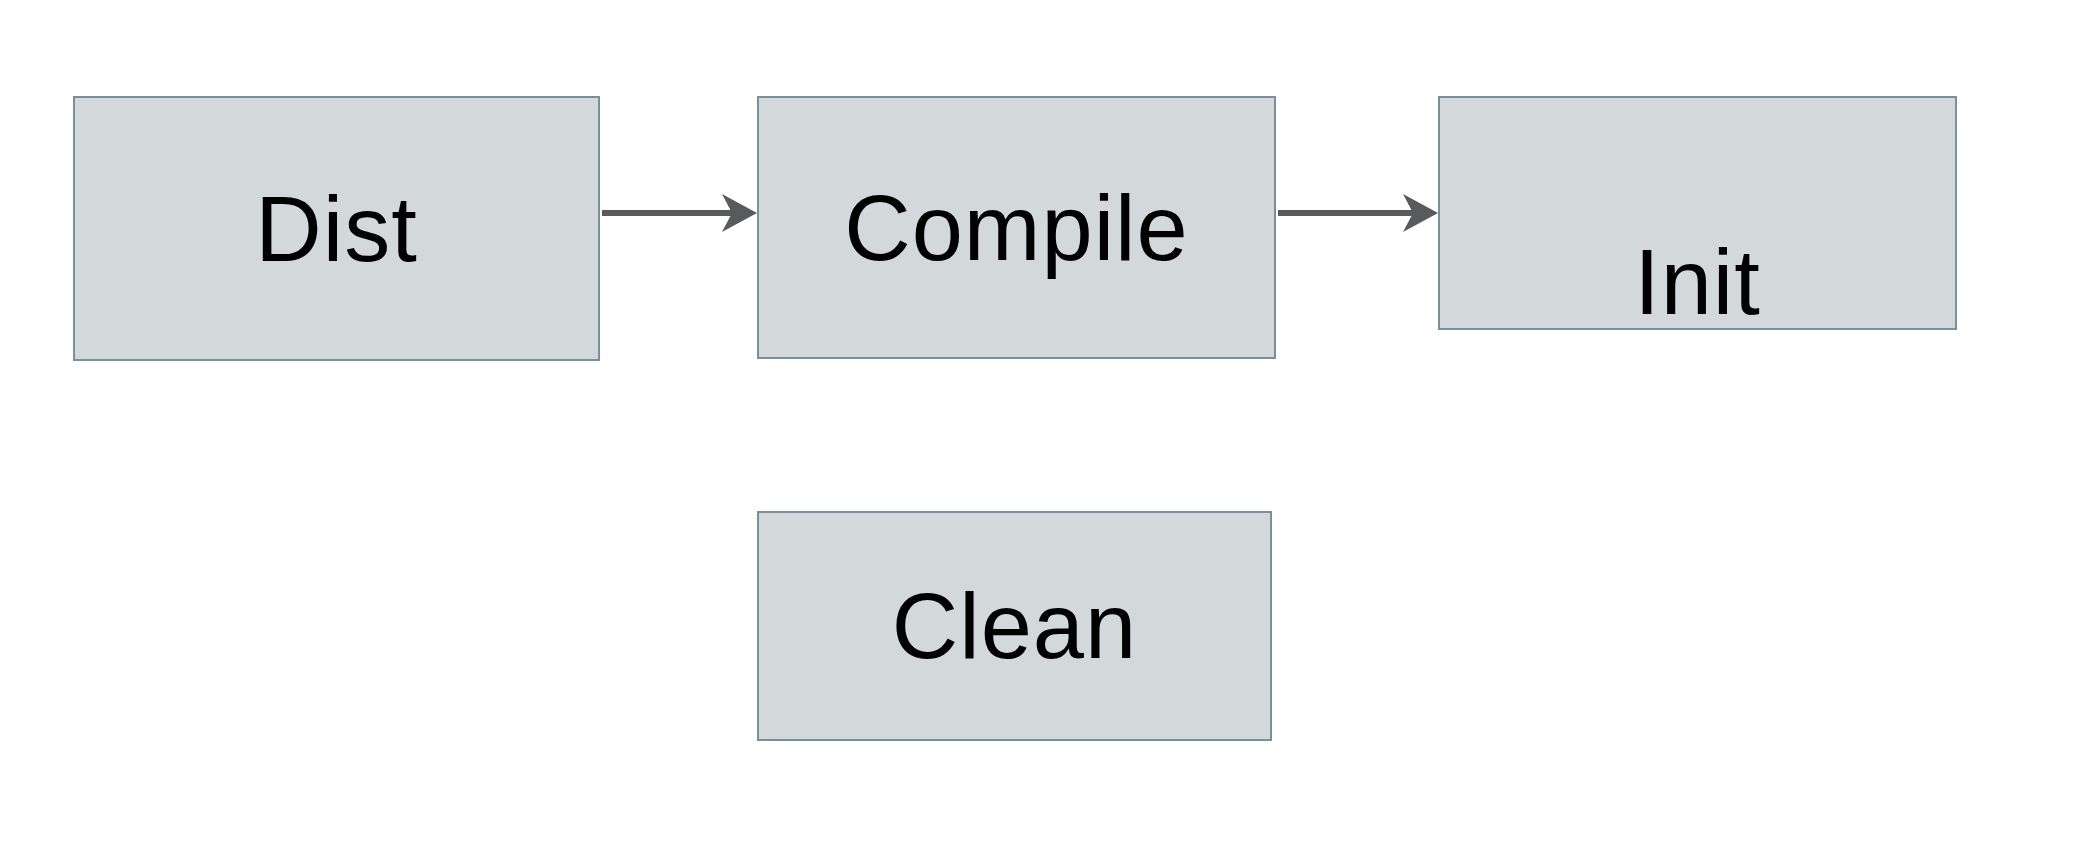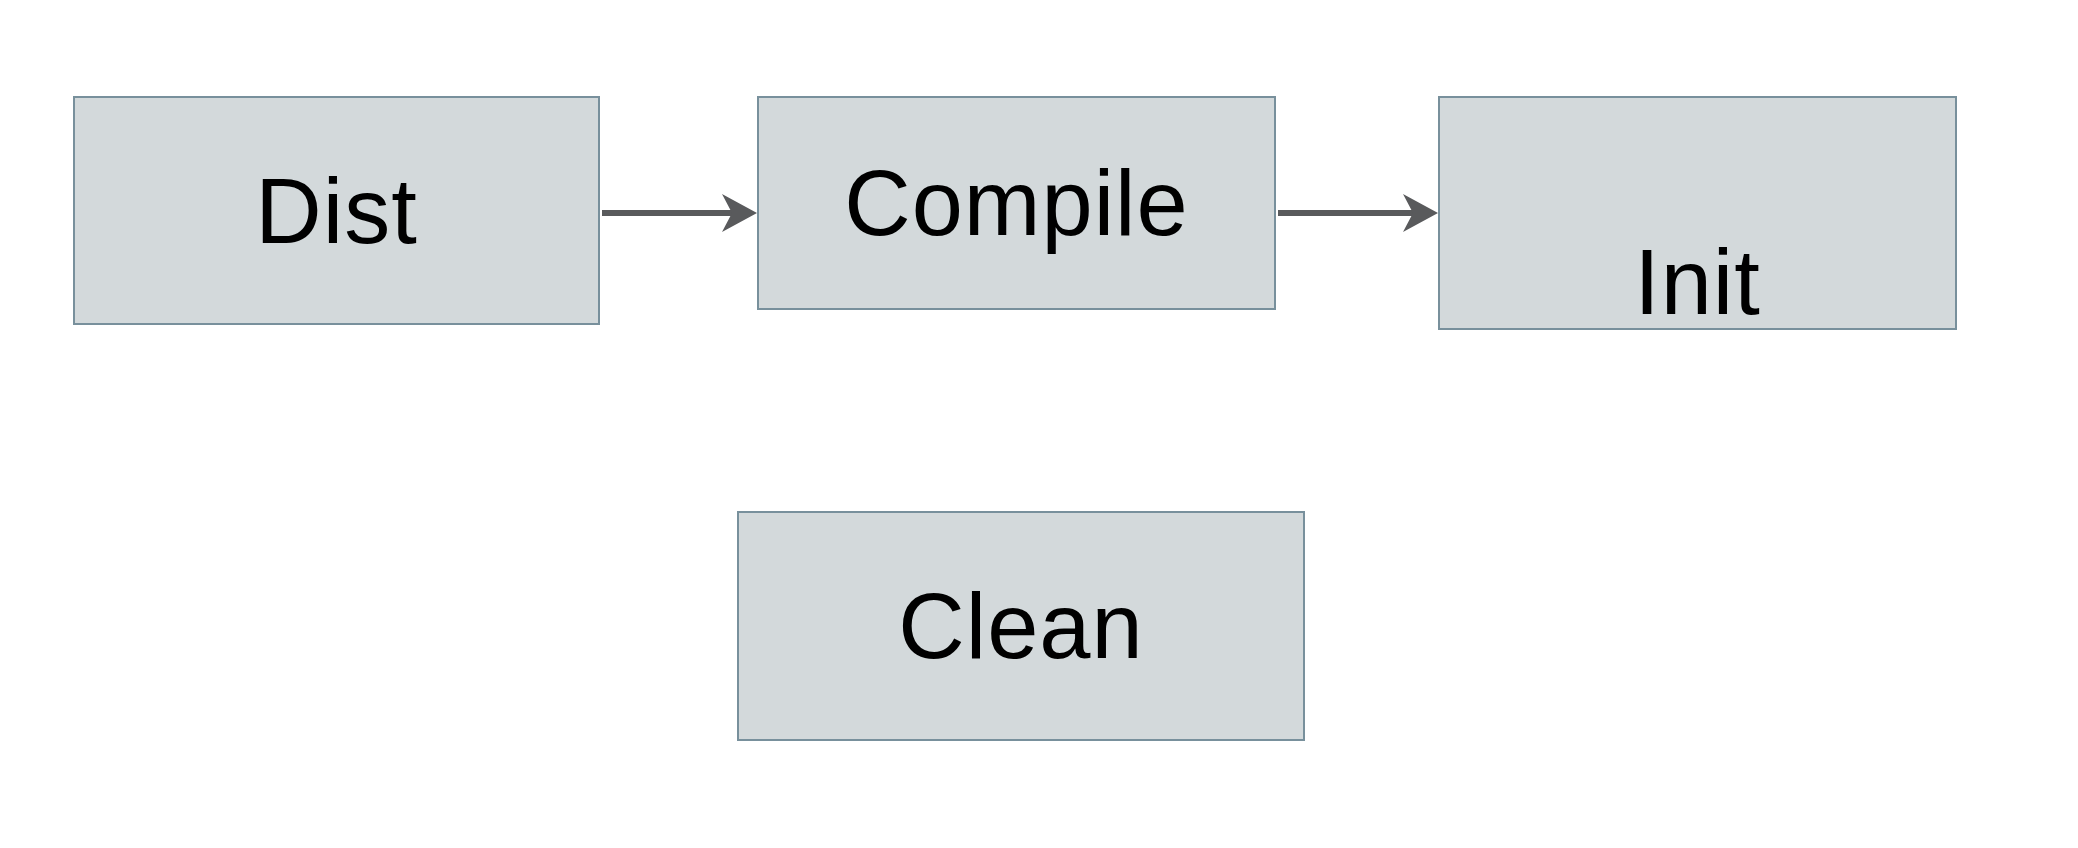--- a/index.html
+++ b/index.html
@@ -33,24 +33,24 @@
   }
   .node .label {
     font-size: 92px;
     font-weight: 400;
     color: var(--text);
     letter-spacing: 1px;
     line-height: 1;
     white-space: nowrap;
     user-select: none;
   }
-  .node-dist    { left: 73px;   top: 96px;  width: 527px; height: 229px; }
-  .node-compile { left: 757px;  top: 96px;  width: 519px; height: 214px; }
+  .node-dist    { left: 73px;   top: 96px;  width: 527px; height: 265px; }
+  .node-compile { left: 757px;  top: 96px;  width: 519px; height: 263px; }
   .node-init    { left: 1438px; top: 96px;  width: 519px; height: 234px; align-items: flex-end; }
-  .node-clean   { left: 737px;  top: 511px; width: 568px; height: 230px; }
+  .node-clean   { left: 757px;  top: 511px; width: 515px; height: 230px; }
   .edges-layer {
     position: absolute;
     left: 0; top: 0;
     width: 2078px;
     height: 848px;
     pointer-events: none;
   }
   .edges-layer line {
     stroke: var(--arrow);
     stroke-width: 6;

